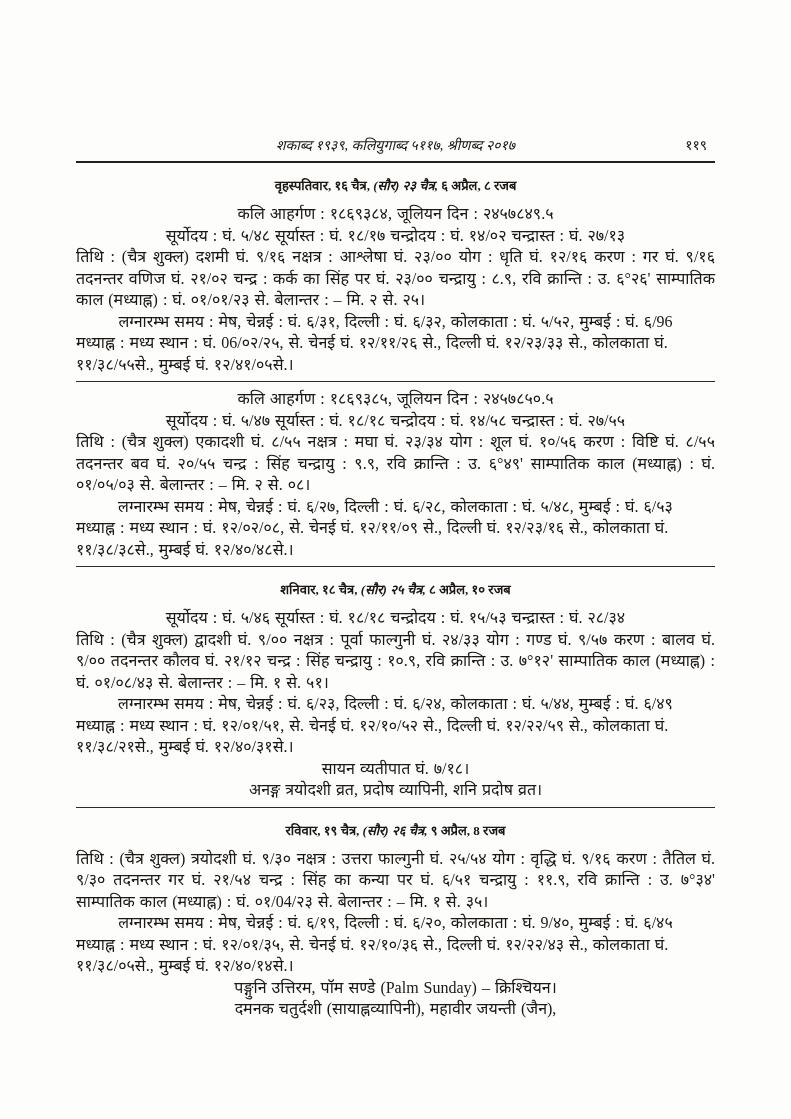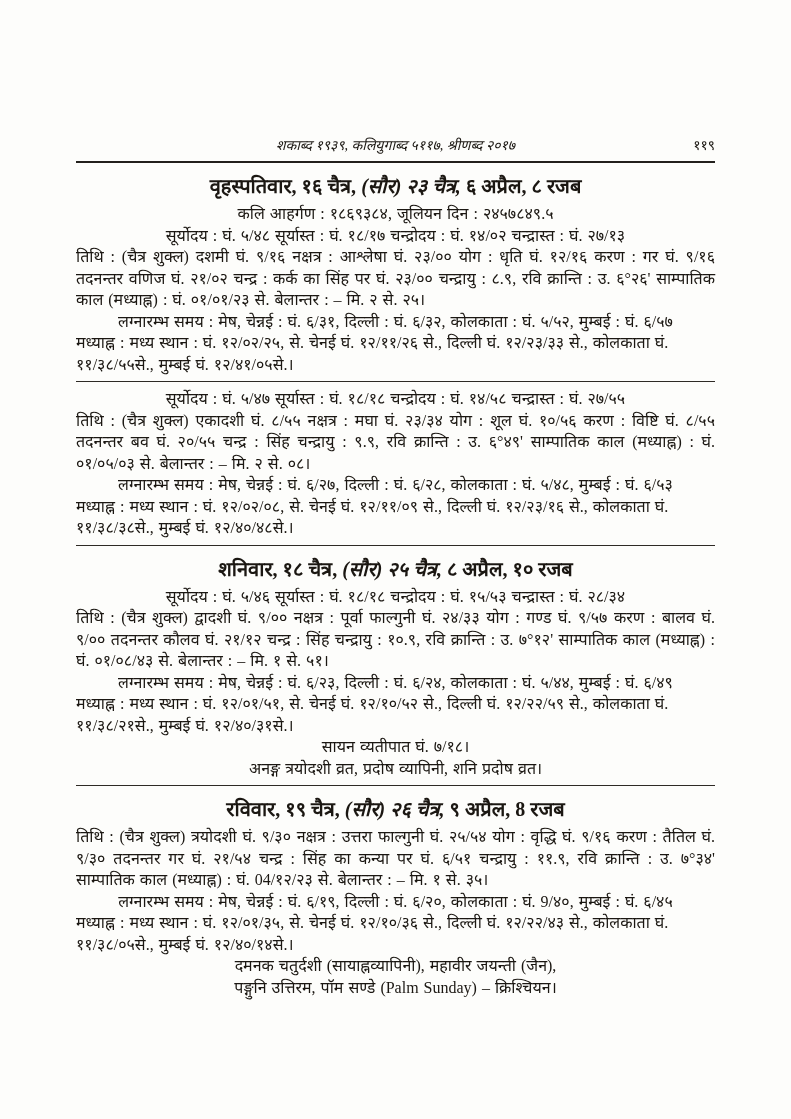--- a/index.html
+++ b/index.html
@@ -17,35 +17,35 @@
   }
   .page-header {
     position: relative;
     text-align: center;
     font-size: 14px;
     font-style: italic;
     line-height: 20px;
   }
   .page-number {
     position: absolute;
-    right: 0; top: 0;
+    right: 8px; top: 0;
     font-style: normal;
   }
   hr.header-rule {
     border: none;
     border-top: 2px solid #23201c;
     margin: 5px 0 10px 0;
   }
   hr.section-rule {
     border: none;
     border-top: 1px solid #2e2a25;
     margin: 6px 0 6px 0;
   }
   .day-heading {
-    font-size: 20px;
+    font-size: 13px;
     font-weight: bold;
     text-align: center;
     margin: 11px 0 5px 0;
     line-height: 24px;
   }
   .day-heading .saur { font-style: italic; }
   .line {
     margin: 0;
     font-size: 16px;
     line-height: 21.5px;
@@ -64,46 +64,47 @@
     <span>शकाब्द १९३९, कलियुगाब्द ५११७, श्रीणब्द २०१७</span>
     <span class="page-number">११९</span>
   </div>
   <hr class="header-rule">
 
   <section class="day">
     <h2 class="day-heading"><span>वृहस्पतिवार, १६ चैत्र, </span><span class="saur">(सौर) २३ चैत्र,</span><span> ६ अप्रैल, ८ रजब</span></h2>
     <p class="line center">कलि आहर्गण : १८६९३८४, जूलियन दिन : २४५७८४९.५</p>
     <p class="line center">सूर्योदय : घं. ५/४८ सूर्यास्त : घं. १८/१७ चन्द्रोदय : घं. १४/०२ चन्द्रास्त : घं. २७/१३</p>
     <p class="line justify">तिथि : (चैत्र शुक्ल) दशमी घं. ९/१६ नक्षत्र : आश्लेषा घं. २३/०० योग : धृति घं. १२/१६ करण : गर घं. ९/१६ तदनन्तर वणिज घं. २१/०२  चन्द्र : कर्क का सिंह पर घं. २३/०० चन्द्रायु : ८.९, रवि क्रान्ति : उ. ६°२६' साम्पातिक काल (मध्याह्न) : घं. ०१/०१/२३ से. बेलान्तर : – मि. २ से. २५।</p>
-    <p class="line center">लग्नारम्भ समय : मेष, चेन्नई : घं. ६/३१, दिल्ली : घं. ६/३२, कोलकाता : घं. ५/५२, मुम्बई : घं. ६/५७</p>
-    <p class="line full">मध्याह्न : मध्य स्थान : घं. १२/०२/२५, से. चेनई घं. १२/११/२६ से., दिल्ली घं. १२/२३/३३ से., कोलकाता घं. ११/३८/५५से., मुम्बई घं. १२/४१/०५से.।</p>
+    <p class="line center">लग्नारम्भ समय : मेष, चेन्नई : घं. ६/३१, दिल्ली : घं. ६/३२, कोलकाता : घं. ५/५२, मुम्बई : घं. ६/96</p>
+    <p class="line full">मध्याह्न : मध्य स्थान : घं. 06/०२/२५, से. चेनई घं. १२/११/२६ से., दिल्ली घं. १२/२३/३३ से., कोलकाता घं. ११/३८/५५से., मुम्बई घं. १२/४१/०५से.।</p>
   </section>
   <hr class="section-rule">
 
   <section class="day">
+    <p class="line center">कलि आहर्गण : १८६९३८५, जूलियन दिन : २४५७८५०.५</p>
     <p class="line center">सूर्योदय : घं. ५/४७ सूर्यास्त : घं. १८/१८ चन्द्रोदय : घं. १४/५८ चन्द्रास्त : घं. २७/५५</p>
     <p class="line justify">तिथि : (चैत्र शुक्ल) एकादशी घं. ८/५५ नक्षत्र : मघा घं. २३/३४ योग : शूल घं. १०/५६ करण : विष्टि घं. ८/५५ तदनन्तर बव घं. २०/५५  चन्द्र : सिंह चन्द्रायु : ९.९, रवि क्रान्ति : उ. ६°४९' साम्पातिक काल (मध्याह्न) : घं. ०१/०५/०३ से. बेलान्तर : – मि. २ से. ०८।</p>
     <p class="line center">लग्नारम्भ समय : मेष, चेन्नई : घं. ६/२७, दिल्ली : घं. ६/२८, कोलकाता : घं. ५/४८, मुम्बई : घं. ६/५३</p>
     <p class="line full">मध्याह्न : मध्य स्थान : घं. १२/०२/०८, से. चेनई घं. १२/११/०९ से., दिल्ली घं. १२/२३/१६ से., कोलकाता घं. ११/३८/३८से., मुम्बई घं. १२/४०/४८से.।</p>
   </section>
   <hr class="section-rule">
 
   <section class="day">
     <h2 class="day-heading"><span>शनिवार, १८ चैत्र, </span><span class="saur">(सौर) २५ चैत्र,</span><span> ८ अप्रैल, १० रजब</span></h2>
     <p class="line center">सूर्योदय : घं. ५/४६ सूर्यास्त : घं. १८/१८ चन्द्रोदय : घं. १५/५३ चन्द्रास्त : घं. २८/३४</p>
     <p class="line justify">तिथि : (चैत्र शुक्ल) द्वादशी घं. ९/०० नक्षत्र : पूर्वा फाल्गुनी घं. २४/३३ योग : गण्ड घं. ९/५७ करण : बालव घं. ९/०० तदनन्तर कौलव घं. २१/१२  चन्द्र : सिंह चन्द्रायु : १०.९, रवि क्रान्ति : उ. ७°१२' साम्पातिक काल (मध्याह्न) : घं. ०१/०८/४३ से. बेलान्तर : – मि. १ से. ५१।</p>
     <p class="line center">लग्नारम्भ समय : मेष, चेन्नई : घं. ६/२३, दिल्ली : घं. ६/२४, कोलकाता : घं. ५/४४, मुम्बई : घं. ६/४९</p>
     <p class="line full">मध्याह्न : मध्य स्थान : घं. १२/०१/५१, से. चेनई घं. १२/१०/५२ से., दिल्ली घं. १२/२२/५९ से., कोलकाता घं. ११/३८/२१से., मुम्बई घं. १२/४०/३१से.।</p>
     <p class="line center">सायन व्यतीपात घं. ७/१८।</p>
     <p class="line center">अनङ्ग त्रयोदशी व्रत, प्रदोष व्यापिनी, शनि प्रदोष व्रत।</p>
   </section>
   <hr class="section-rule">
 
   <section class="day">
     <h2 class="day-heading"><span>रविवार, १९ चैत्र, </span><span class="saur">(सौर) २६ चैत्र,</span><span> ९ अप्रैल, 8 रजब</span></h2>
-    <p class="line justify">तिथि : (चैत्र शुक्ल) त्रयोदशी घं. ९/३० नक्षत्र : उत्तरा फाल्गुनी घं. २५/५४ योग : वृद्धि घं. ९/१६ करण : तैतिल घं. ९/३० तदनन्तर गर घं. २१/५४  चन्द्र : सिंह का कन्या पर घं. ६/५१ चन्द्रायु : ११.९, रवि क्रान्ति : उ. ७°३४' साम्पातिक काल (मध्याह्न) : घं. 04/१२/२३ से. बेलान्तर : – मि. १ से. ३५।</p>
+    <p class="line justify">तिथि : (चैत्र शुक्ल) त्रयोदशी घं. ९/३० नक्षत्र : उत्तरा फाल्गुनी घं. २५/५४ योग : वृद्धि घं. ९/१६ करण : तैतिल घं. ९/३० तदनन्तर गर घं. २१/५४  चन्द्र : सिंह का कन्या पर घं. ६/५१ चन्द्रायु : ११.९, रवि क्रान्ति : उ. ७°३४' साम्पातिक काल (मध्याह्न) : घं. ०१/04/२३ से. बेलान्तर : – मि. १ से. ३५।</p>
     <p class="line center">लग्नारम्भ समय : मेष, चेन्नई : घं. ६/१९, दिल्ली : घं. ६/२०, कोलकाता : घं. 9/४०, मुम्बई : घं. ६/४५</p>
     <p class="line full">मध्याह्न : मध्य स्थान : घं. १२/०१/३५, से. चेनई घं. १२/१०/३६ से., दिल्ली घं. १२/२२/४३ से., कोलकाता घं. ११/३८/०५से., मुम्बई घं. १२/४०/१४से.।</p>
+    <p class="line center">पङ्गुनि उत्तिरम, पॉम सण्डे (Palm Sunday) – क्रिश्चियन।</p>
     <p class="line center">दमनक चतुर्दशी (सायाह्नव्यापिनी), महावीर जयन्ती (जैन),</p>
-    <p class="line center">पङ्गुनि उत्तिरम, पॉम सण्डे (Palm Sunday) – क्रिश्चियन।</p>
   </section>
 
 </div>
 
 </body></html>

